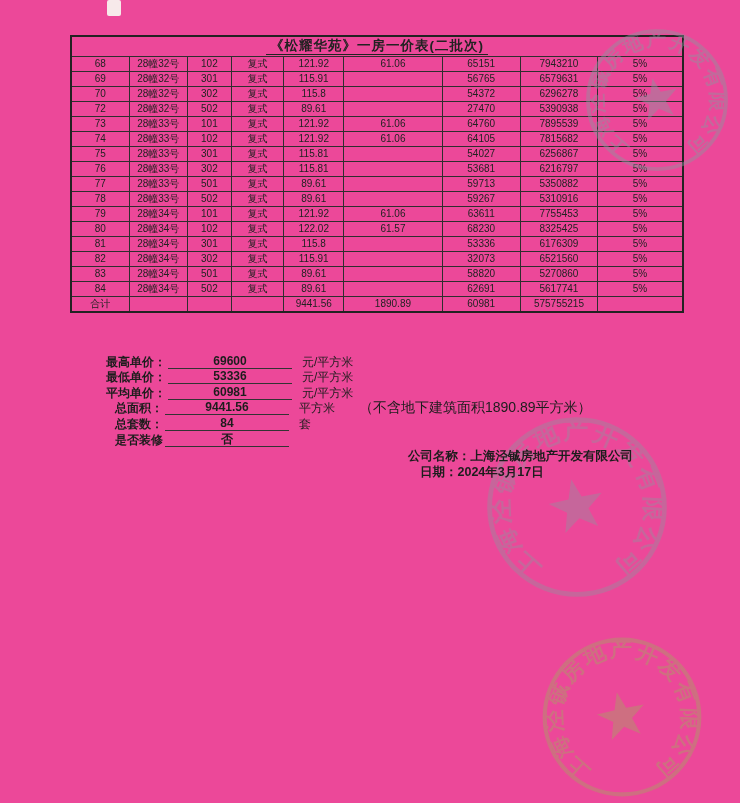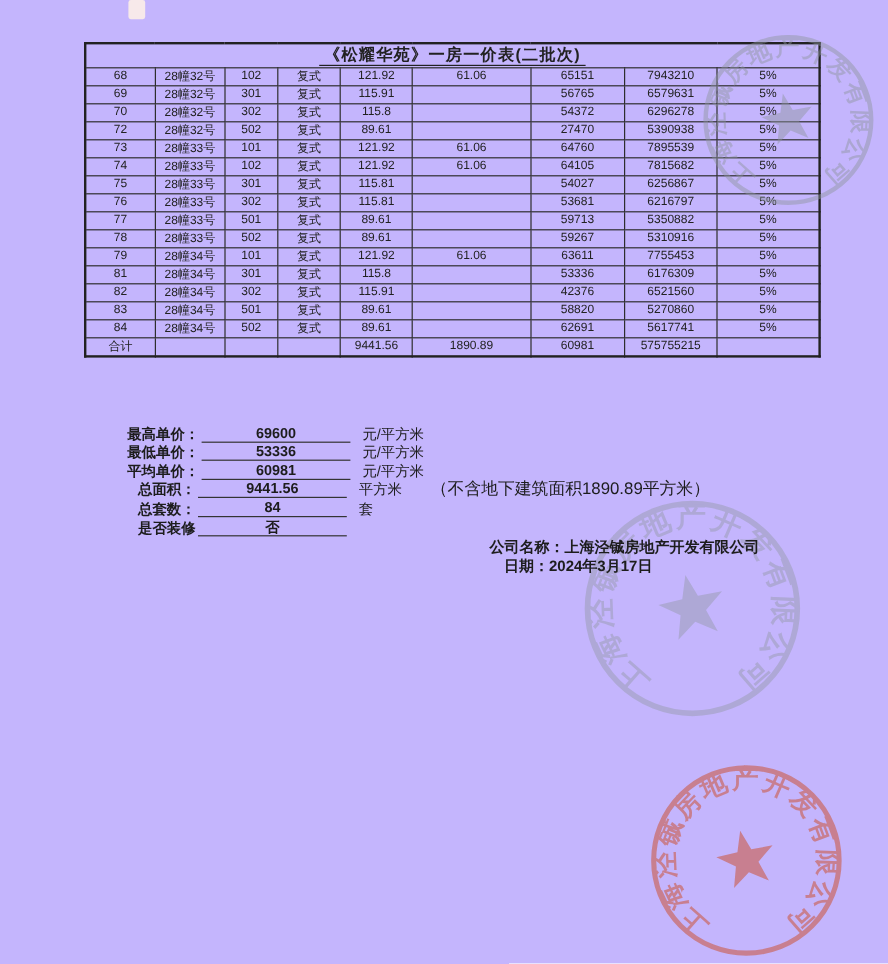--- a/index.html
+++ b/index.html
@@ -4,21 +4,21 @@
 <style>
   * { margin: 0; padding: 0; box-sizing: border-box; }
   html, body { background: #ffffff; }
   body {
     width: 740px; height: 803px;
     position: relative;
     font-family: "Liberation Sans", "DejaVu Sans", sans-serif;
     color: #1f1f1f;
     overflow: hidden;
   }
-  .page { position: absolute; inset: 0; background: #c4b5fd; }
+  .page { position: absolute; inset: 0; background: #ec4899; }
 
   .smudge {
     position: absolute; left: 107px; top: 0; width: 14px; height: 16px;
     background: #f7e9ea; border-radius: 2px;
   }
 
   table.price-table {
     position: absolute; left: 70px; top: 35px;
     width: 614px;
     border-collapse: collapse;
@@ -230,38 +230,49 @@
           <td>28幢34号</td>
           <td>101</td>
           <td>复式</td>
           <td>121.92</td>
           <td>61.06</td>
           <td>63611</td>
           <td>7755453</td>
           <td>5%</td>
         </tr>
         <tr class="body-row">
+          <td>80</td>
+          <td>28幢34号</td>
+          <td>102</td>
+          <td>复式</td>
+          <td>122.02</td>
+          <td>61.57</td>
+          <td>68230</td>
+          <td>8325425</td>
+          <td>5%</td>
+        </tr>
+        <tr class="body-row">
           <td>81</td>
           <td>28幢34号</td>
           <td>301</td>
           <td>复式</td>
           <td>115.8</td>
           <td></td>
           <td>53336</td>
           <td>6176309</td>
           <td>5%</td>
         </tr>
         <tr class="body-row">
           <td>82</td>
           <td>28幢34号</td>
           <td>302</td>
           <td>复式</td>
           <td>115.91</td>
           <td></td>
-          <td>42376</td>
+          <td>32073</td>
           <td>6521560</td>
           <td>5%</td>
         </tr>
         <tr class="body-row">
           <td>83</td>
           <td>28幢34号</td>
           <td>501</td>
           <td>复式</td>
           <td>89.61</td>
           <td></td>

